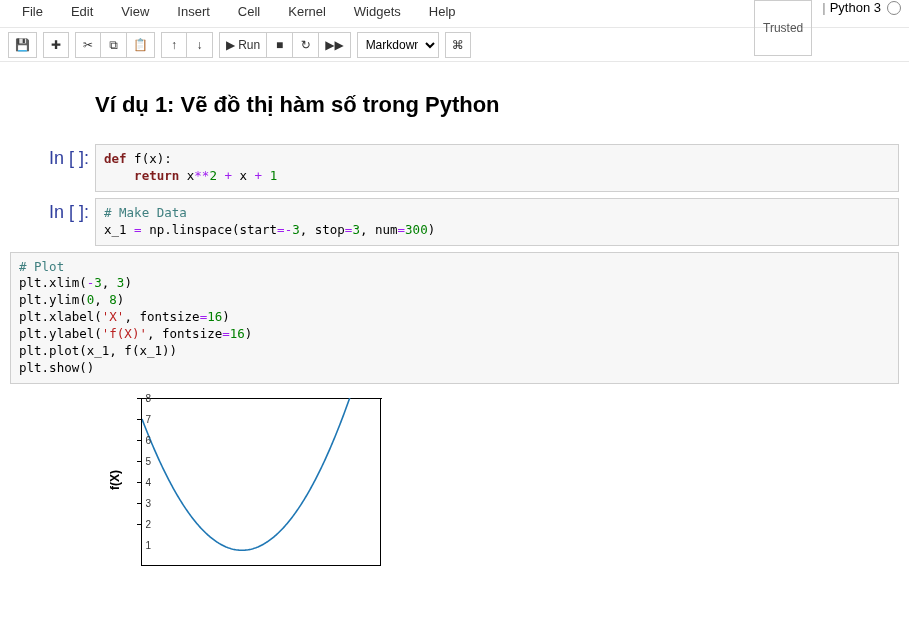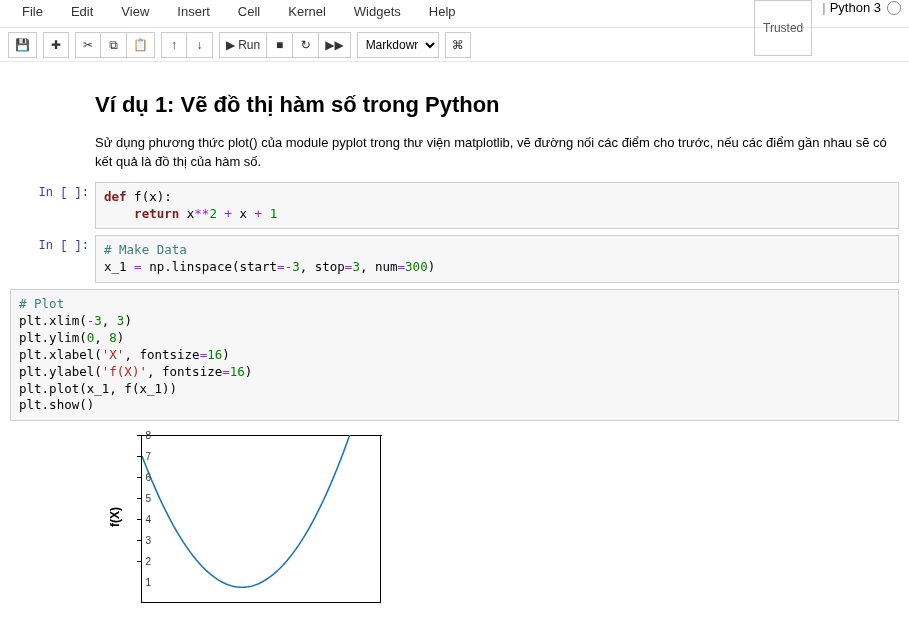--- a/index.html
+++ b/index.html
@@ -12,21 +12,21 @@
 .menubar .kernel-sep { color: #888; margin-right: 4px; }
 .menubar .kernel-circle { width: 14px; height: 14px; border: 1px solid #888; border-radius: 50%; margin-left: 6px; background: #fff; }
 .toolbar { display: flex; align-items: center; height: 34px; border-bottom: 1px solid #e7e7e7; padding: 0 8px; gap: 0; }
 .tb-group { display: flex; margin-right: 6px; }
 .tb-btn { border: 1px solid #ccc; background: #fff; min-width: 26px; height: 26px; display: flex; align-items: center; justify-content: center; font-size: 12px; color: #333; padding: 0 6px; cursor: pointer; }
 .tb-group .tb-btn + .tb-btn { border-left: none; }
 .tb-select { border: 1px solid #ccc; height: 26px; font-size: 12px; width: 82px; margin-right: 6px; background: #fff; padding: 0 4px; }
 .run-label { margin-left: 3px; }
 .notebook { padding: 16px 10px 20px 10px; }
 .cell { display: flex; margin-bottom: 6px; }
-.prompt { width: 85px; flex-shrink: 0; text-align: right; padding: 4px 6px 0 0; font-family: Liberation Mono, monospace; font-size: 12px; color: #303F9F; }
+.prompt { width: 85px; flex-shrink: 0; text-align: right; padding: 4px 6px 0 0; font-family: Liberation Sans, sans-serif; font-size: 18px; color: #303F9F; }
 .input-area { flex: 1; border: 1px solid #cfcfcf; background: #f7f7f7; padding: 6px 8px; font-family: monospace; font-size: 12.5px; line-height: 1.35; white-space: pre; overflow-x: auto; }
 .md-cell .prompt { visibility: hidden; }
 .md-content { flex: 1; padding: 4px 0; }
 .md-content h2 { font-size: 22px; font-weight: bold; margin: 10px 0 16px 0; }
 .md-content .equation { text-align: center; font-family: "Times New Roman", serif; font-size: 22px; font-style: italic; margin: 12px 0 18px 0; }
 .md-content .equation sup { font-size: 14px; font-style: normal; }
 .md-content p { font-size: 13px; line-height: 1.45; color: #000; }
 .output-area { flex: 1; padding: 4px 0; }
 .c-kw { color: #7f1d1d; font-weight: bold; }
 .c-op { color: #a020f0; }
@@ -118,21 +118,20 @@
       </button>
   </div>
 </div>
 
 <div class="notebook">
 
   <div class="cell md-cell">
     <div class="prompt">&nbsp;</div>
     <div class="md-content">
       <h2>Ví dụ 1: Vẽ đồ thị hàm số trong Python</h2>
-      <p>Sử dụng phương thức plot() của module pyplot trong thư viện matplotlib, vẽ đường nối các điểm cho trước, nếu các điểm gần nhau sẽ có kết quả là đồ thị của hàm số.</p>
     </div>
   </div>
 
   <div class="cell">
     <div class="prompt">In [ ]:</div>
     <div class="input-area"><span class="c-kw">def</span> f(x):
     <span class="c-kw">return</span> x<span class="c-op">**</span><span class="c-num">2</span> <span class="c-op">+</span> x <span class="c-op">+</span> <span class="c-num">1</span></div>
   </div>
 
   <div class="cell">

